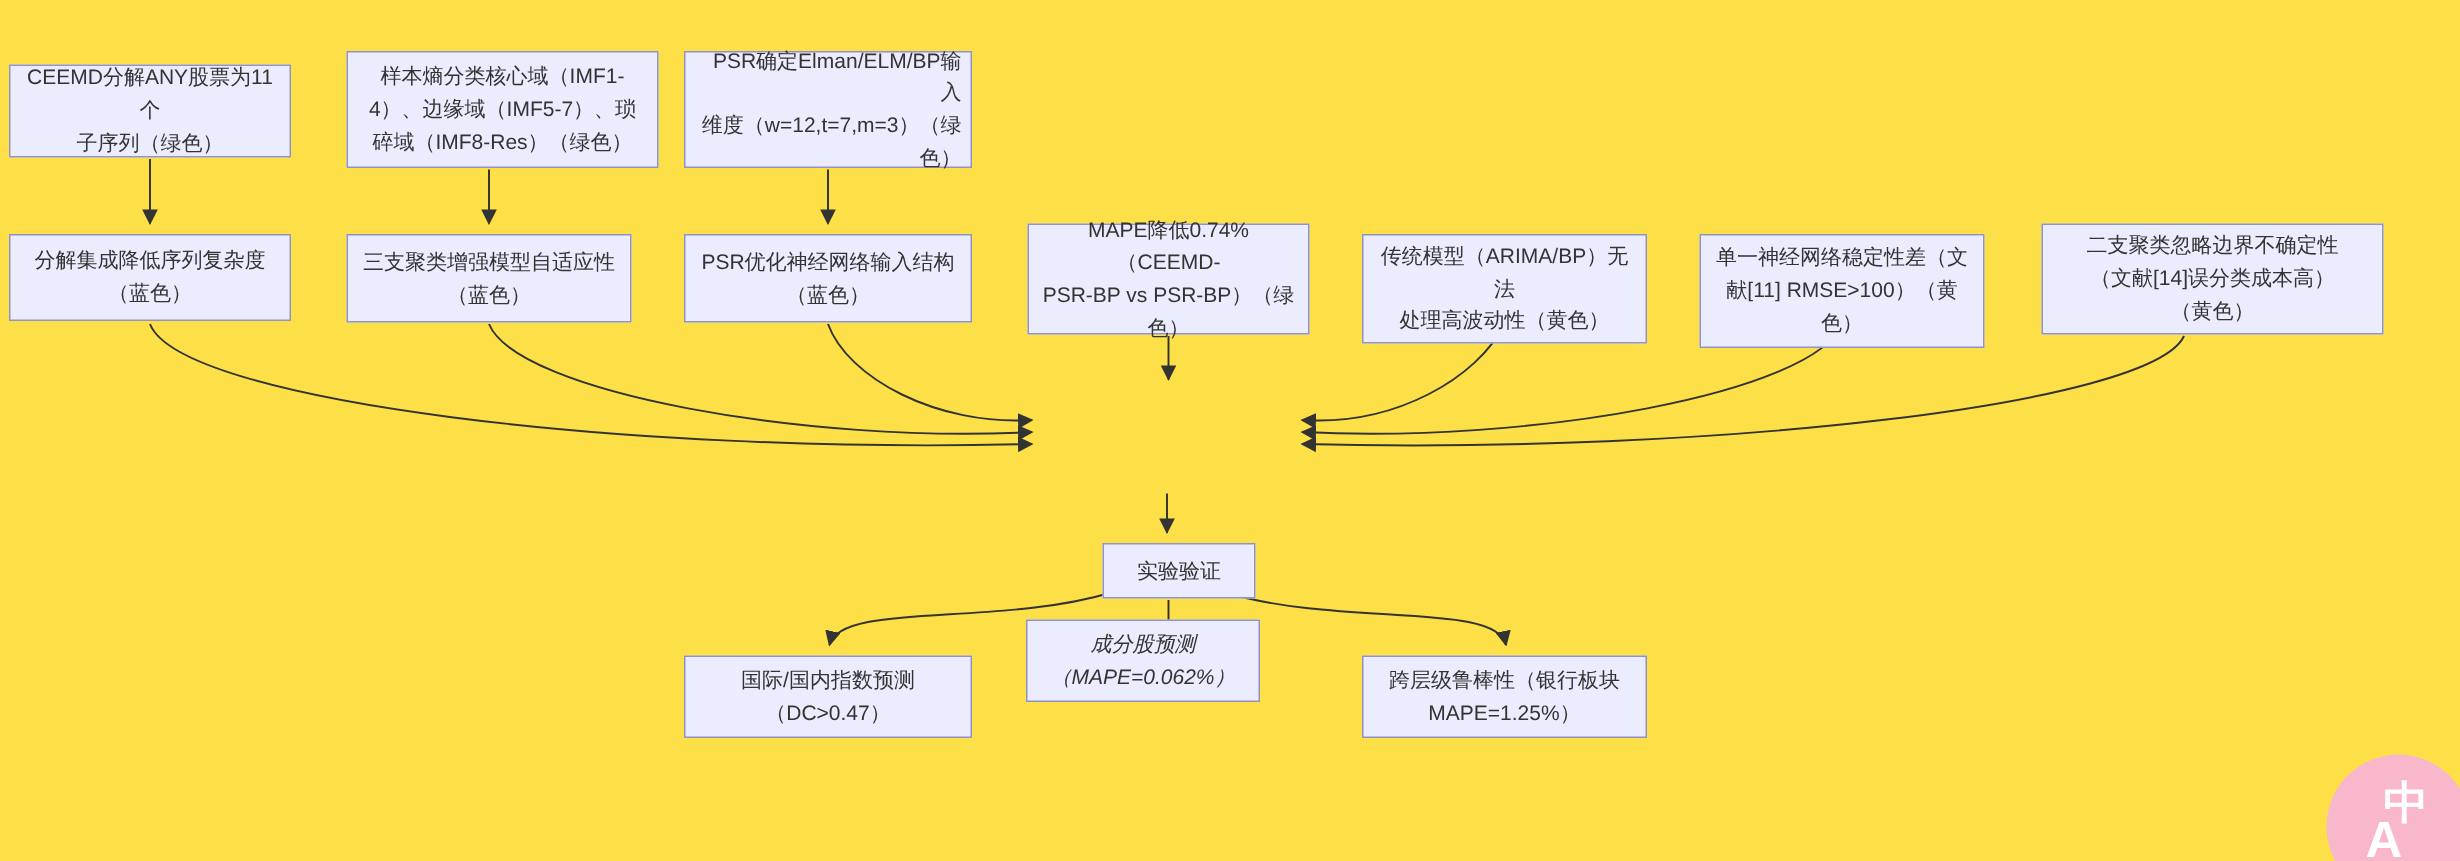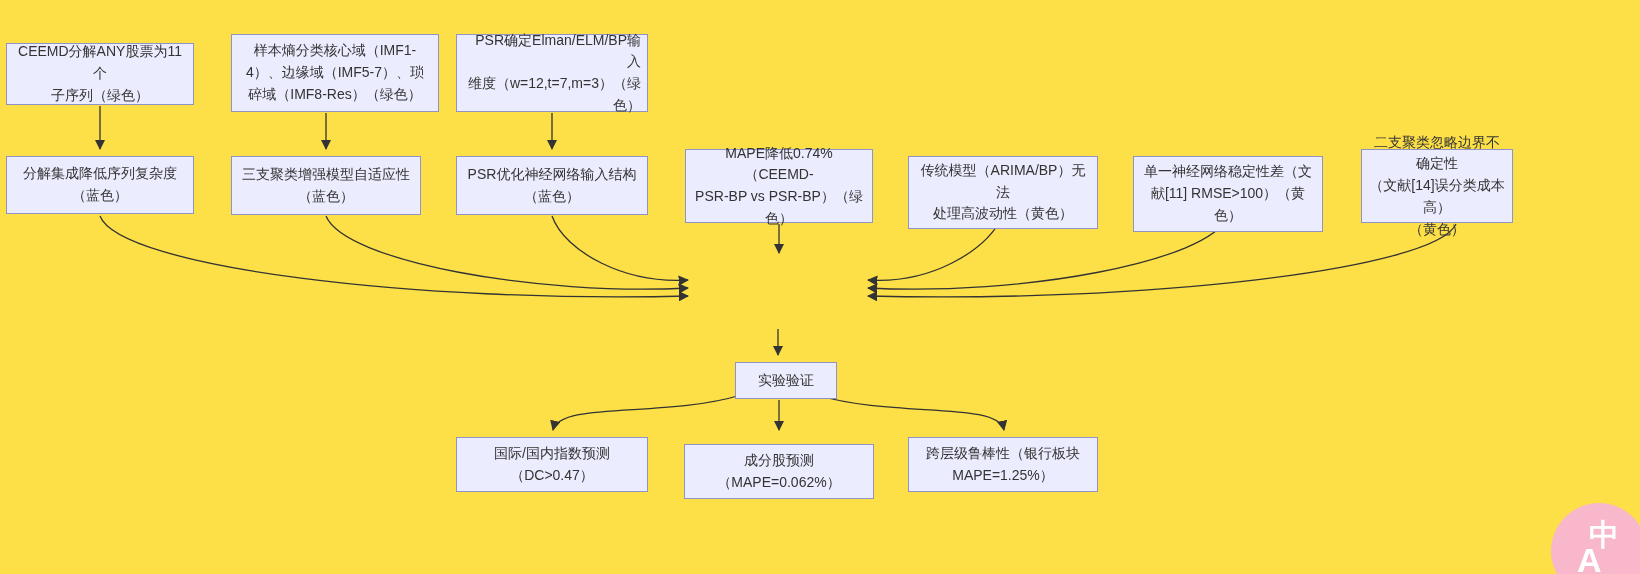--- a/index.html
+++ b/index.html
@@ -90,31 +90,31 @@
   <div class="node" style="left:685px;top:149px;width:188px;height:74px;">MAPE降低0.74%（CEEMD-
 PSR-BP vs PSR-BP）（绿
 色）</div>
 
   <div class="node" style="left:908px;top:156px;width:190px;height:73px;">传统模型（ARIMA/BP）无法
 处理高波动性（黄色）</div>
 
   <div class="node" style="left:1133px;top:156px;width:190px;height:76px;">单一神经网络稳定性差（文
 献[11] RMSE&gt;100）（黄色）</div>
 
-  <div class="node" style="left:1361px;top:149px;width:152px;height:74px;">二支聚类忽略边界不确定性
+  <div class="node" style="left:1361px;top:149px;width:228px;height:74px;">二支聚类忽略边界不确定性
 （文献[14]误分类成本高）
 （黄色）</div>
 
 
   <div class="node" style="left:735px;top:362px;width:102px;height:37px;">实验验证</div>
 
   <div class="node" style="left:456px;top:437px;width:192px;height:55px;">国际/国内指数预测
 （DC&gt;0.47）</div>
 
-  <div class="node" style="left:684px;top:444px;width:190px;height:55px;">成分股预测
+  <div class="node" style="left:684px;top:413px;width:156px;height:55px;font-style:italic;">成分股预测
 （MAPE=0.062%）</div>
 
   <div class="node" style="left:908px;top:437px;width:190px;height:55px;">跨层级鲁棒性（银行板块
 MAPE=1.25%）</div>
 
   <div class="watermark">
     <span class="zh">中</span>
     <span class="en">A</span>
   </div>
 

